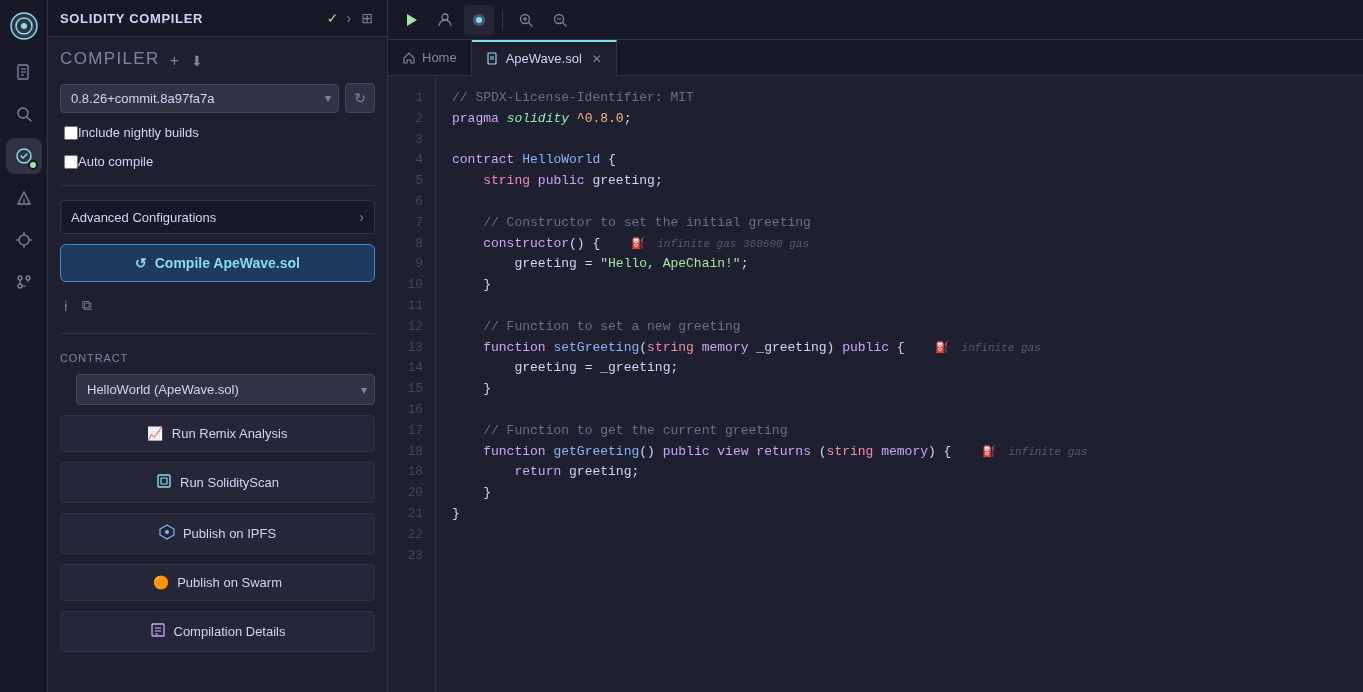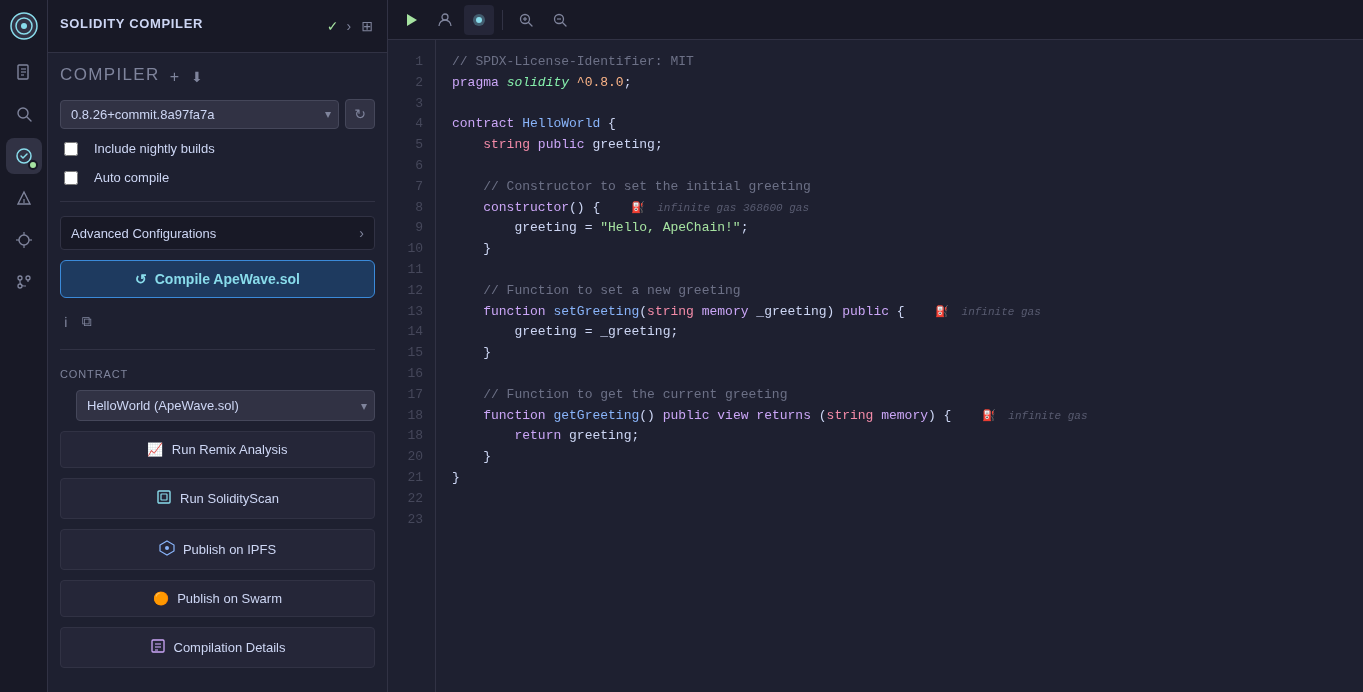--- a/index.html
+++ b/index.html
@@ -68,21 +68,22 @@
       display: flex;
       flex-direction: column;
       flex-shrink: 0;
       overflow-y: auto;
     }
     .sidebar::-webkit-scrollbar { width: 4px; }
     .sidebar::-webkit-scrollbar-thumb { background: #45475a; border-radius: 2px; }
 
     .sidebar-header {
       display: flex;
-      padding: 16px 12px;
+      align-items: center;
+      padding: 8px 12px;
       background: #181926;
       border-bottom: 1px solid #313244;
       gap: 8px;
     }
     .sidebar-title {
       font-size: 13px;
       font-weight: 700;
       color: #cdd6f4;
       letter-spacing: 0.05em;
       flex: 1;
@@ -154,21 +155,21 @@
       display: flex;
       align-items: center;
       justify-content: center;
       cursor: pointer;
       font-size: 14px;
     }
 
     .checkbox-row {
       display: flex;
       align-items: center;
-      gap: 16px;
+      gap: 0;
       padding: 2px 4px;
     }
     .checkbox-row input[type="checkbox"] {
       accent-color: #89dceb;
       width: 14px;
       height: 14px;
       cursor: pointer;
     }
     .checkbox-label {
       font-size: 13px;
@@ -625,20 +626,37 @@
     </button>
     <button class="toolbar-icon-btn">
       <svg width="16" height="16" viewBox="0 0 16 16" fill="none">
         <circle cx="7" cy="7" r="4.5" stroke="#7f849c" stroke-width="1.3"></circle>
         <line x1="10.5" y1="10.5" x2="14" y2="14" stroke="#7f849c" stroke-width="1.3" stroke-linecap="round"></line>
         <line x1="5" y1="7" x2="9" y2="7" stroke="#7f849c" stroke-width="1.2"></line>
       </svg>
     </button>
   </div>
 
+  <div class="tab-bar">
+    <div class="tab-home">
+      <svg width="14" height="14" viewBox="0 0 14 14" fill="none">
+        <path d="M2 7l5-5 5 5v5H9V9H5v3H2z" stroke="#7f849c" stroke-width="1.2" fill="none"></path>
+      </svg>
+      <span style="color:#7f849c;font-size:13px;">Home</span>
+    </div>
+    <div class="tab-file">
+      <svg width="14" height="14" viewBox="0 0 14 14" fill="none">
+        <rect x="2" y="1" width="8" height="11" rx="1" stroke="#89dceb" stroke-width="1.2"></rect>
+        <line x1="4" y1="5" x2="8" y2="5" stroke="#89dceb" stroke-width="1"></line>
+        <line x1="4" y1="7" x2="8" y2="7" stroke="#89dceb" stroke-width="1"></line>
+      </svg>
+      <span style="font-size:13px;">ApeWave.sol</span>
+      <span class="tab-close">✕</span>
+    </div>
+  </div>
 
   <div class="editor-area">
     <div class="line-numbers">
       <div>1</div>
       <div>2</div>
       <div>3</div>
       <div>4</div>
       <div>5</div>
       <div>6</div>
       <div>7</div>

